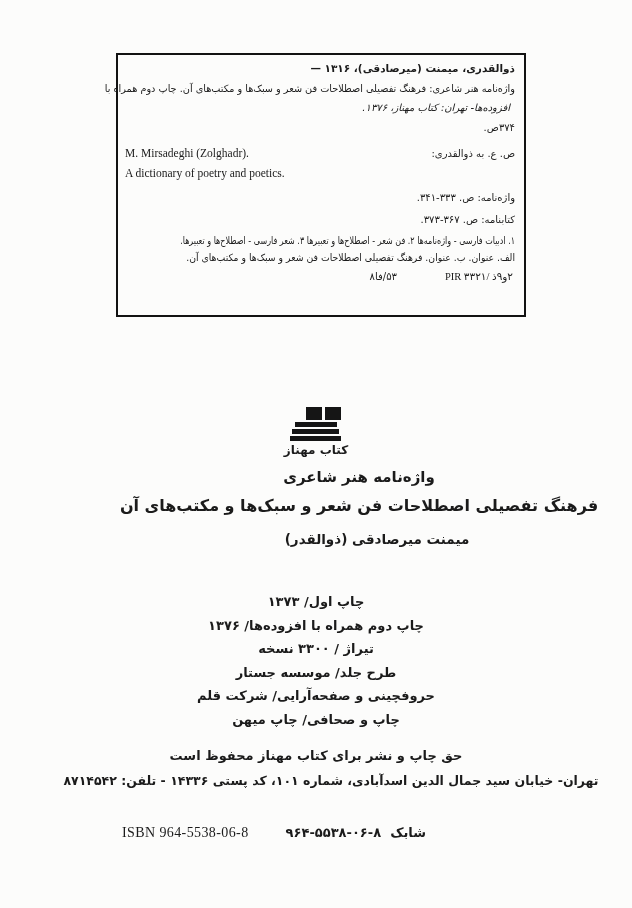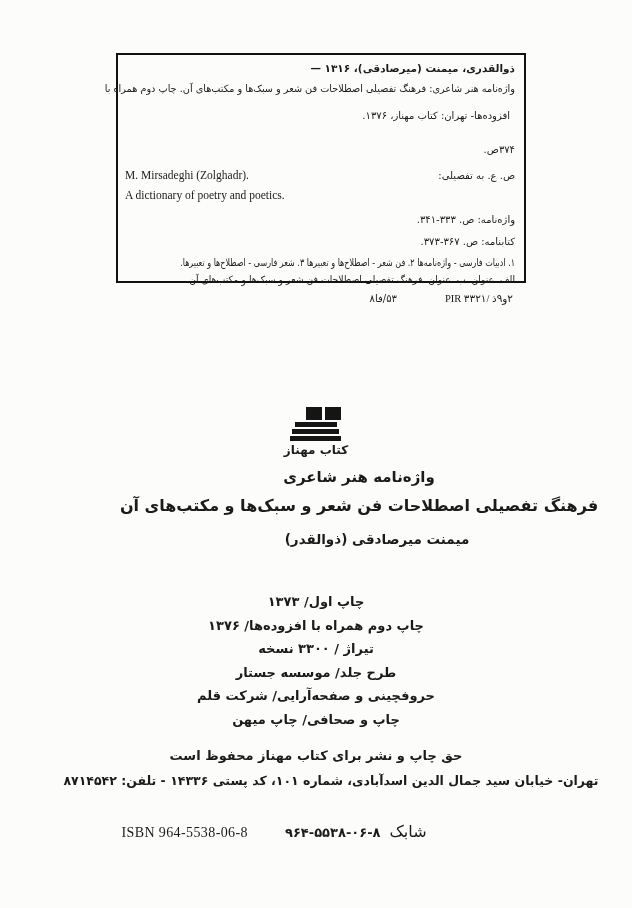--- a/index.html
+++ b/index.html
@@ -12,34 +12,34 @@
     overflow:hidden;
   }
   .page{
     position:absolute;inset:0;
     background:#fcfcfb;
   }
   
   .cip-box{
     position:absolute;
     left:116px;top:53px;
-    width:410px;height:230px;
+    width:410px;height:264px;
     box-sizing:border-box;
     border:2px solid #121212;
     direction:rtl;
     text-align:right;
     font-size:10px;
     line-height:17px;
     padding:4px 9px 4px 7px;
   }
   .cip-row{white-space:nowrap;}
   .cip-head{font-weight:bold;font-size:10.5px;margin-top:1px;}
   .cip-t1{margin-top:3px;transform:scaleX(.97);transform-origin:right center;}
-  .cip-t2{margin-top:10px;padding-right:5px;}
-  .cip-pages{margin-top:17px;}
+  .cip-t2{margin-top:2px;padding-right:5px;font-style:italic;}
+  .cip-pages{margin-top:3px;}
   .cip-en-row{margin-top:9px;display:flex;direction:rtl;justify-content:space-between;align-items:baseline;}
   .cip-en-note{white-space:nowrap;}
   .latin{
     direction:ltr;unicode-bidi:embed;
     font-family:"Liberation Serif",serif;
     font-size:11.5px;white-space:nowrap;
   }
   .cip-en2{margin-top:3px;text-align:left;}
   .cip-gloss{margin-top:7px;}
   .cip-bib{margin-top:5px;}
@@ -106,35 +106,35 @@
   .isbn-en{
     font-family:"Liberation Serif",serif;
     font-size:14px;letter-spacing:.4px;
     margin-right:28px;white-space:nowrap;
   }
   .isbn-fa-digits{
     direction:ltr;unicode-bidi:embed;
     font-size:13px;font-weight:bold;white-space:nowrap;margin-top:6px;
   }
   .isbn-fa-label{
-    direction:rtl;font-size:16px;font-weight:normal;text-align:center;
+    direction:rtl;font-size:13px;font-weight:bold;text-align:center;
   }
 </style>
 </head>
 <body>
 
 <div class="page">
 
   <div class="cip-box">
     <div class="cip-row cip-head">ذوالقدری، میمنت (میرصادقی)، ۱۳۱۶ —</div>
     <div class="cip-row cip-t1">واژه‌نامه هنر شاعری: فرهنگ تفصیلی اصطلاحات فن شعر و سبک‌ها و مکتب‌های آن. چاپ دوم همراه با</div>
     <div class="cip-row cip-t2">افزوده‌ها- تهران: کتاب مهناز، ۱۳۷۶.</div>
     <div class="cip-row cip-pages">۳۷۴ص.</div>
     <div class="cip-en-row">
-      <span class="cip-en-note">ص. ع. به تفصیلی:</span>
+      <span class="cip-en-note">ص. ع. به ذوالقدری:</span>
       <span class="latin">M. Mirsadeghi (Zolghadr).</span>
     </div>
     <div class="cip-en2">
       <span class="latin">A dictionary of poetry  and poetics.</span>
     </div>
     <div class="cip-row cip-gloss">واژه‌نامه: ص. ۳۳۳-۳۴۱.</div>
     <div class="cip-row cip-bib">کتابنامه: ص. ۳۶۷-۳۷۳.</div>
     <div class="cip-row cip-subj">۱. ادبیات فارسی - واژه‌نامه‌ها ۲. فن شعر - اصطلاح‌ها و تعبیرها ۳. شعر فارسی - اصطلاح‌ها و تعبیرها.</div>
     <div class="cip-row cip-trace">الف. عنوان.    ب. عنوان.    فرهنگ تفصیلی اصطلاحات فن شعر و سبک‌ها و مکتب‌های آن.</div>
     <div class="cip-call">

